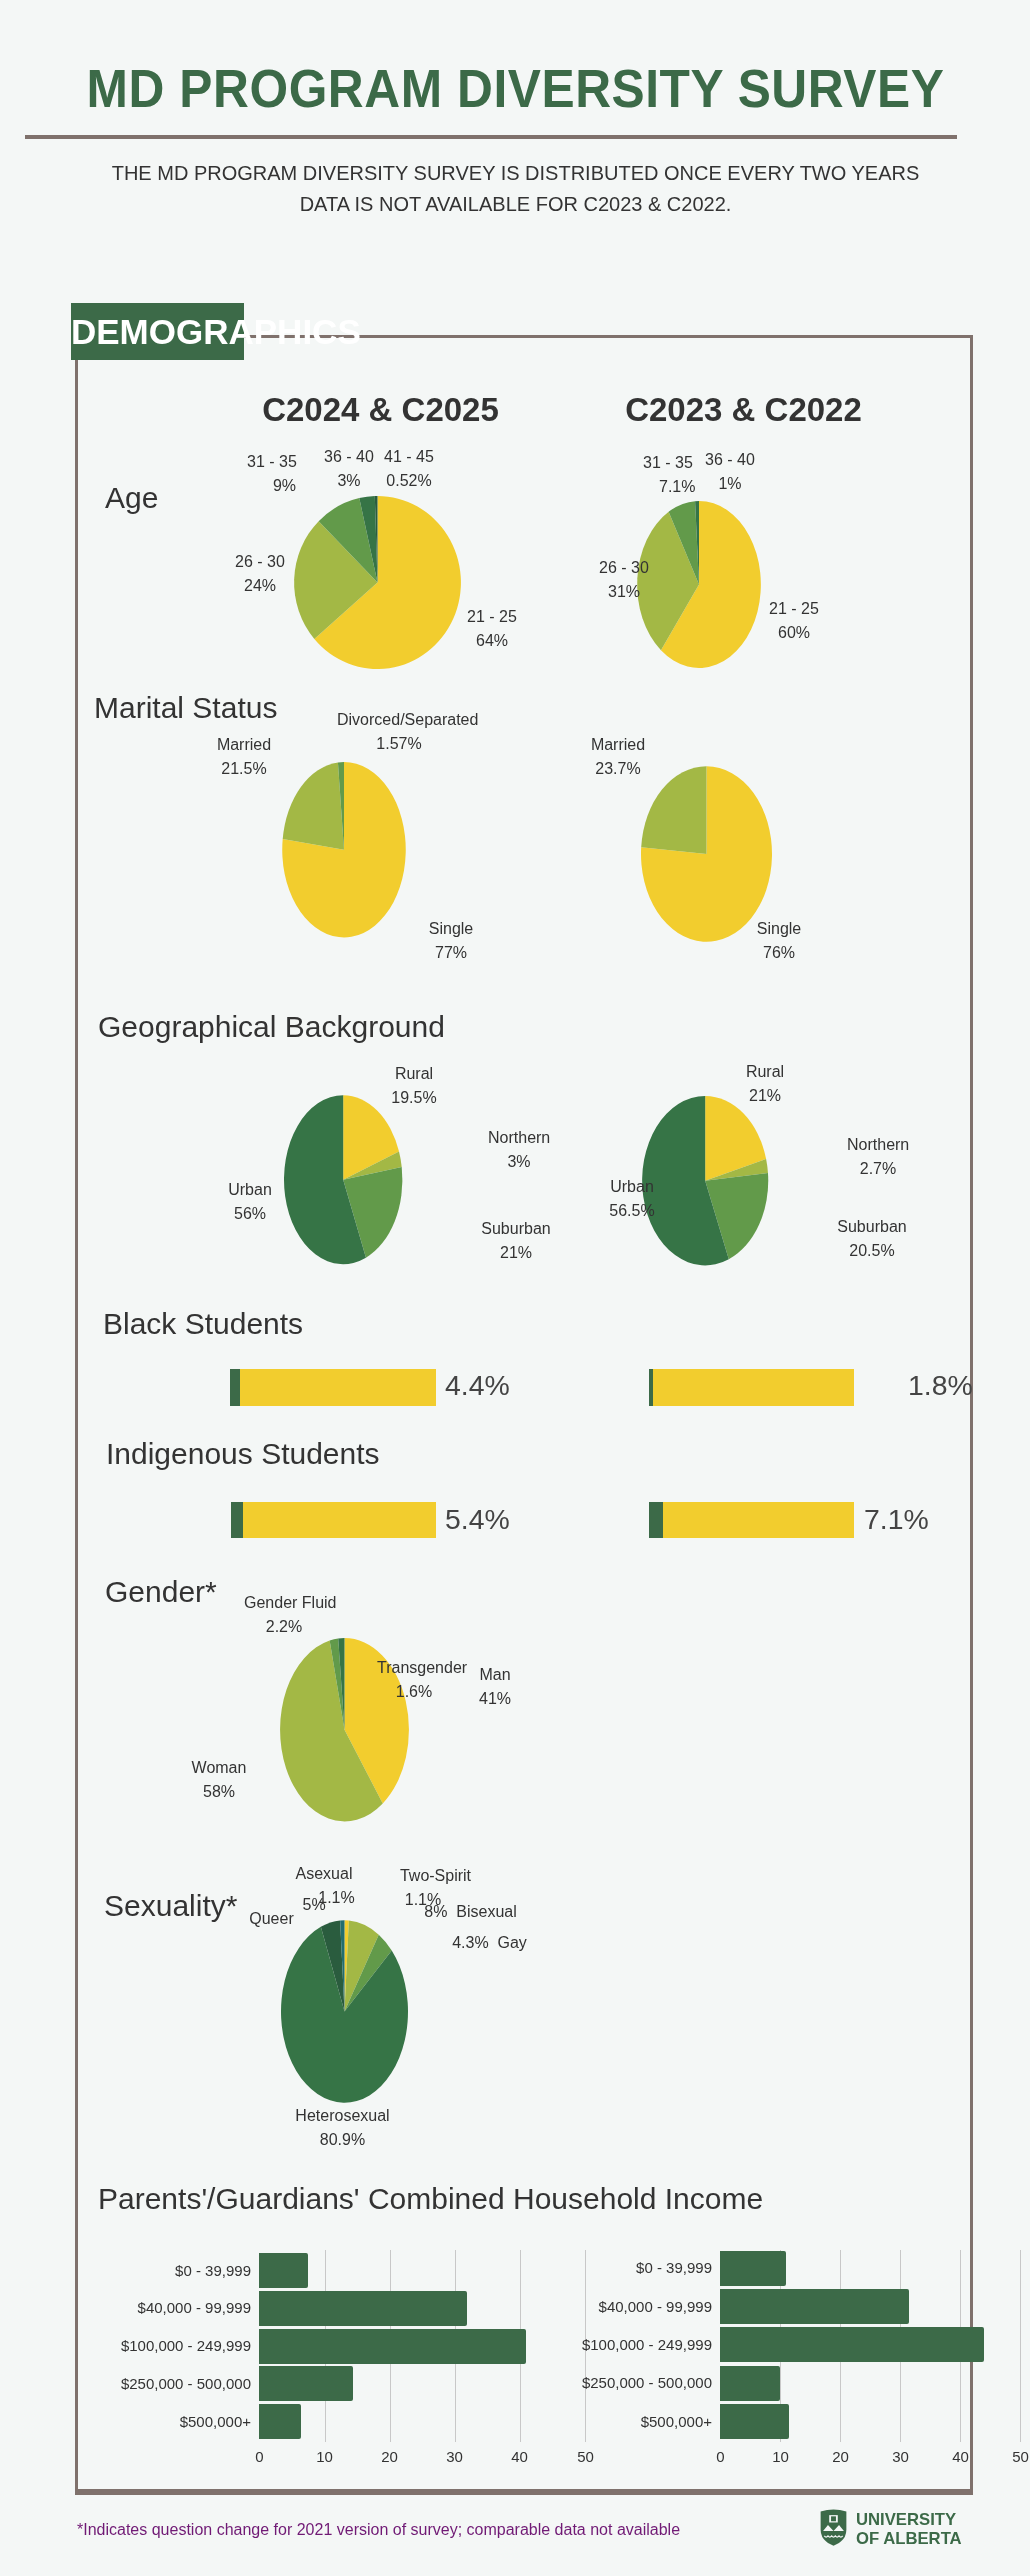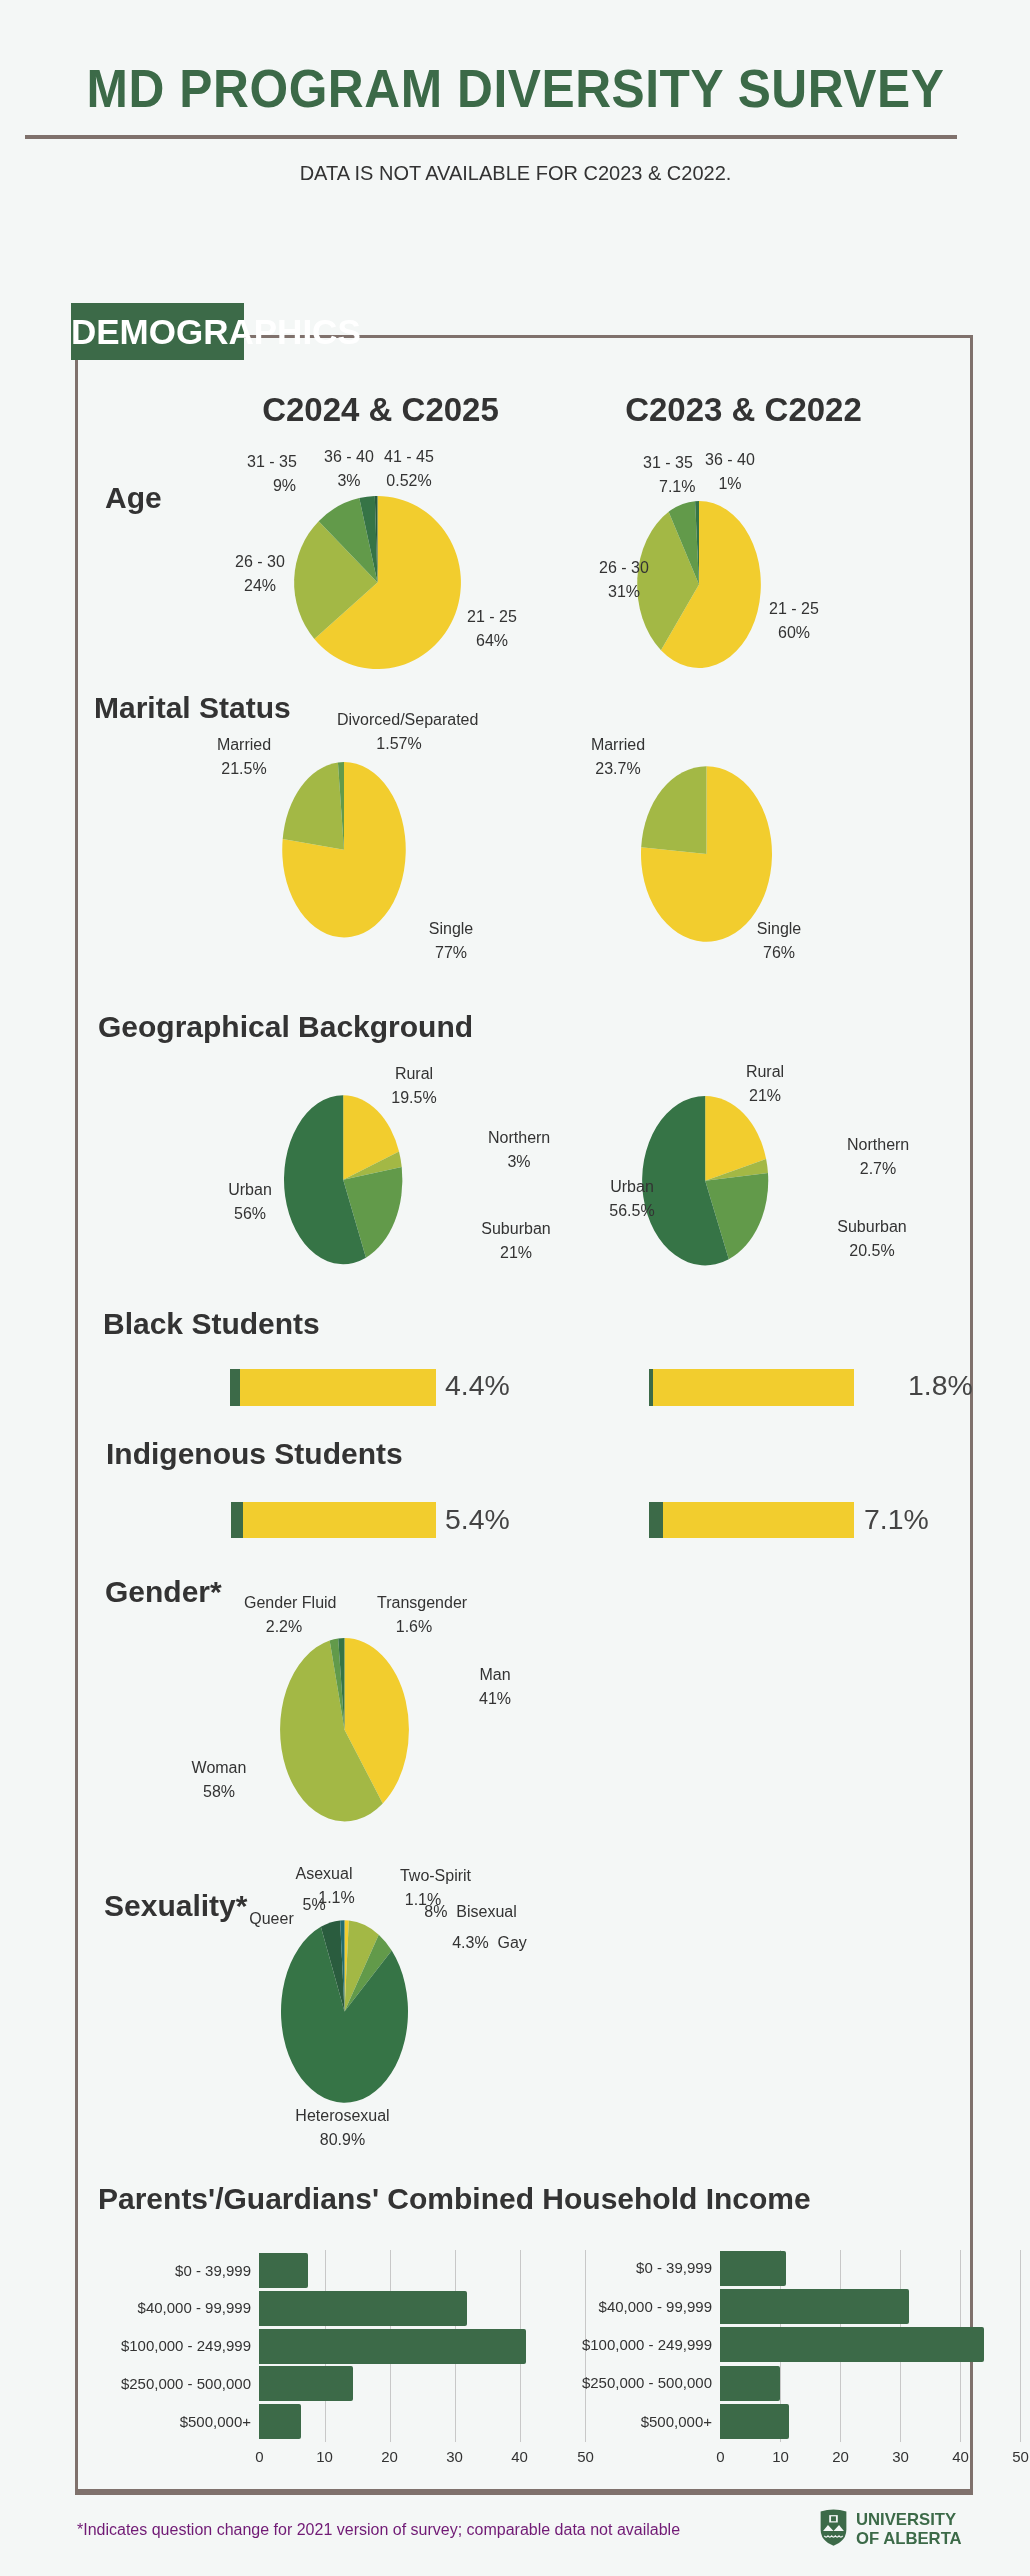--- a/index.html
+++ b/index.html
@@ -18,35 +18,36 @@
   }
   .frame {
     left: 75px; top: 335px; width: 898px; height: 2160px;
     border: 3.1px solid #7f716c; border-bottom-width: 6.2px;
   }
   .banner {
     left: 71px; top: 303px; width: 173px; height: 57px; background: #3c6a48;
     color: #fff; font-size: 35px; font-weight: bold; line-height: 57px; text-align: center;
   }
   .col-head { font-size: 33px; font-weight: bold; color: #333; text-align: center; width: 309px; }
-  .sec-title { font-size: 30px; font-weight: bold; color: #333; white-space: nowrap; }
+  .sec-title { font-size: 30px; font-weight: normal; color: #333; white-space: nowrap; }
   .lbl { font-size: 16px; line-height: 23.5px; color: #333; text-align: center; white-space: nowrap; }
   .pct-big { font-size: 28.4px; color: #444; }
   svg { position: absolute; overflow: visible; }
   .footnote { left: 77px; top: 2521px; font-size: 16px; color: #701a75; }
   .logo-text { left: 946px; top: 2511px; font-size: 16.7px; font-weight: bold; color: #3c6a48; line-height: 18.5px; }
   .bar-label { font-size: 15px; color: #333; text-align: right; white-space: nowrap; }
   .tick { font-size: 15px; color: #333; text-align: center; width: 25px; }
 </style>
 </head>
 <body>
 
 <div class="abs main-title">MD PROGRAM DIVERSITY SURVEY</div>
 <div class="abs title-rule"></div>
 <div class="abs intro">
+  <div>THE MD PROGRAM DIVERSITY SURVEY IS DISTRIBUTED ONCE EVERY TWO YEARS</div>
   <div>DATA IS NOT AVAILABLE FOR C2023 &amp; C2022.</div>
 </div>
 
 <div class="abs frame"></div>
 <div class="abs banner">DEMOGRAPHICS</div>
 
 <div class="abs col-head" style="left:226px; top:391px;">C2024 &amp; C2025</div>
 <div class="abs col-head" style="left:589px; top:391px;">C2023 &amp; C2022</div>
 
 <div class="abs sec-title" style="left:105px; top:481px;">Age</div>
@@ -204,21 +205,21 @@
 <svg style="left:280px; top:1638px;" width="129" height="184" viewBox="0 0 208 297">
     <path d="M104,148 L104,0 A104,148 0 0 1 165.74512138425254,267.0932596612586 Z" fill="#f2cd2e"></path>
     <path d="M104,148 L165.74512138425254,267.0932596612586 A104,148 0 1 1 80.06176811262694,3.973921231290433 Z" fill="#a3b845"></path>
     <path d="M104,148 L80.06176811262694,3.973921231290433 A104,148 0 0 1 93.84575515762172,0.707129658664229 Z" fill="#629a4a"></path>
     <path d="M104,148 L93.84575515762172,0.707129658664229 A104,148 0 0 1 103.99999999999999,0 Z" fill="#367446"></path>
   </svg>
 <div class="abs lbl" style="left:244px; top:1591px; width:80px;">
     <div>Gender Fluid</div>
     <div>2.2%</div>
   </div>
-<div class="abs lbl" style="left:377px; top:1591px; width:74px;text-align:center;">
+<div class="abs lbl" style="left:377px; top:1656px; width:74px;text-align:center;">
     <div>Transgender</div>
     <div>1.6%</div>
   </div>
 <div class="abs lbl" style="left:467px; top:1663px; width:56px;">
     <div>Man</div>
     <div>41%</div>
   </div>
 <div class="abs lbl" style="left:185px; top:1756px; width:68px;">
     <div>Woman</div>
     <div>58%</div>

